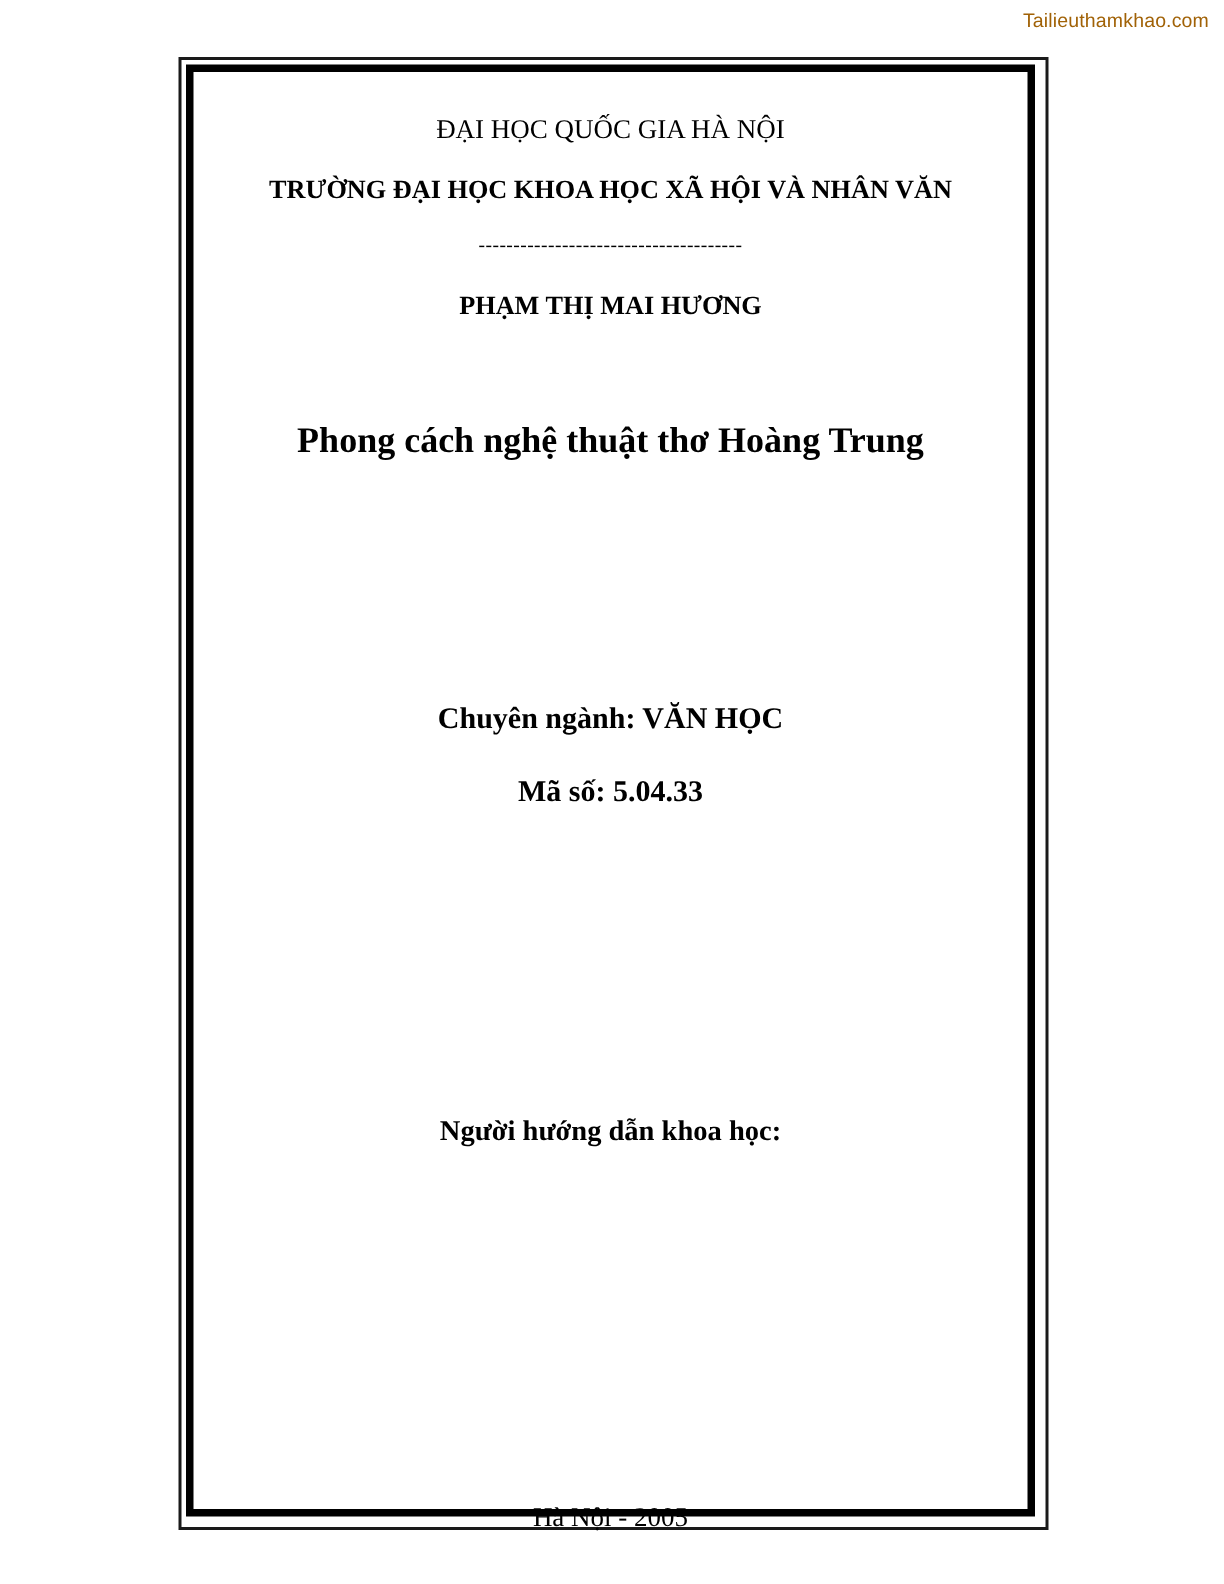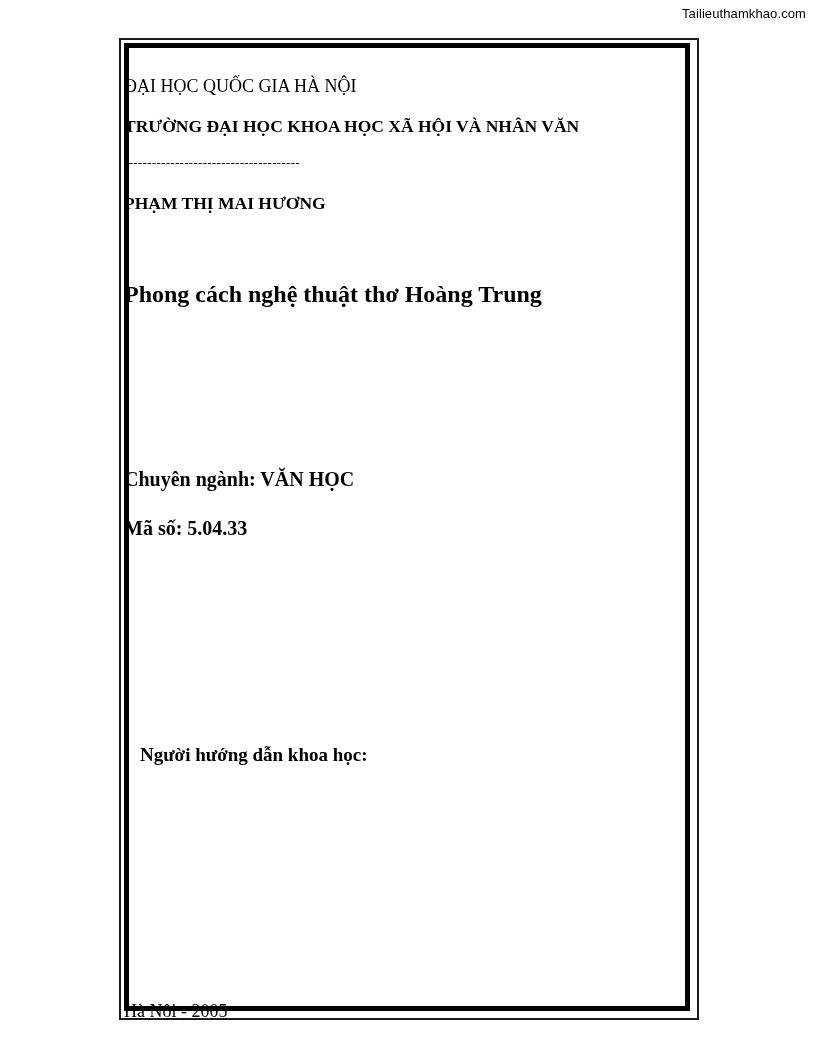--- a/index.html
+++ b/index.html
@@ -14,21 +14,21 @@
       overflow: hidden;
       font-family: "Liberation Serif", "DejaVu Serif", serif;
       color: #000;
     }
     .watermark {
       position: absolute;
       top: 6px;
       right: 10px;
       font-family: "Liberation Sans", "DejaVu Sans", sans-serif;
       font-size: 13px;
-      color: #000000;
+      color: #a16207;
       letter-spacing: 0.1px;
     }
     .frame-outer {
       position: absolute;
       left: 119px;
       top: 38px;
       width: 576px;
       height: 978px;
       border: 2px solid #1a1a1a;
       box-sizing: content-box;
@@ -46,21 +46,21 @@
       position: absolute;
       left: 124px;
       top: 43px;
       width: 566px;
       height: 968px;
     }
     .line {
       position: absolute;
       left: 0;
       width: 100%;
-      text-align: left;
+      text-align: center;
       white-space: nowrap;
     }
     .univ {
       top: 33px;
       font-size: 18px;
       font-weight: normal;
     }
     .school {
       top: 73px;
       font-size: 17.5px;
@@ -99,21 +99,20 @@
     }
     .degree {
       top: 561px;
       font-size: 24px;
       font-weight: bold;
     }
     .advisor-label {
       top: 701px;
       font-size: 19px;
       font-weight: bold;
-      padding-left: 16px;
     }
     .advisor-name {
       top: 748px;
       font-size: 19px;
       font-weight: bold;
     }
     .place-year {
       top: 958px;
       font-size: 18px;
       font-weight: normal;

